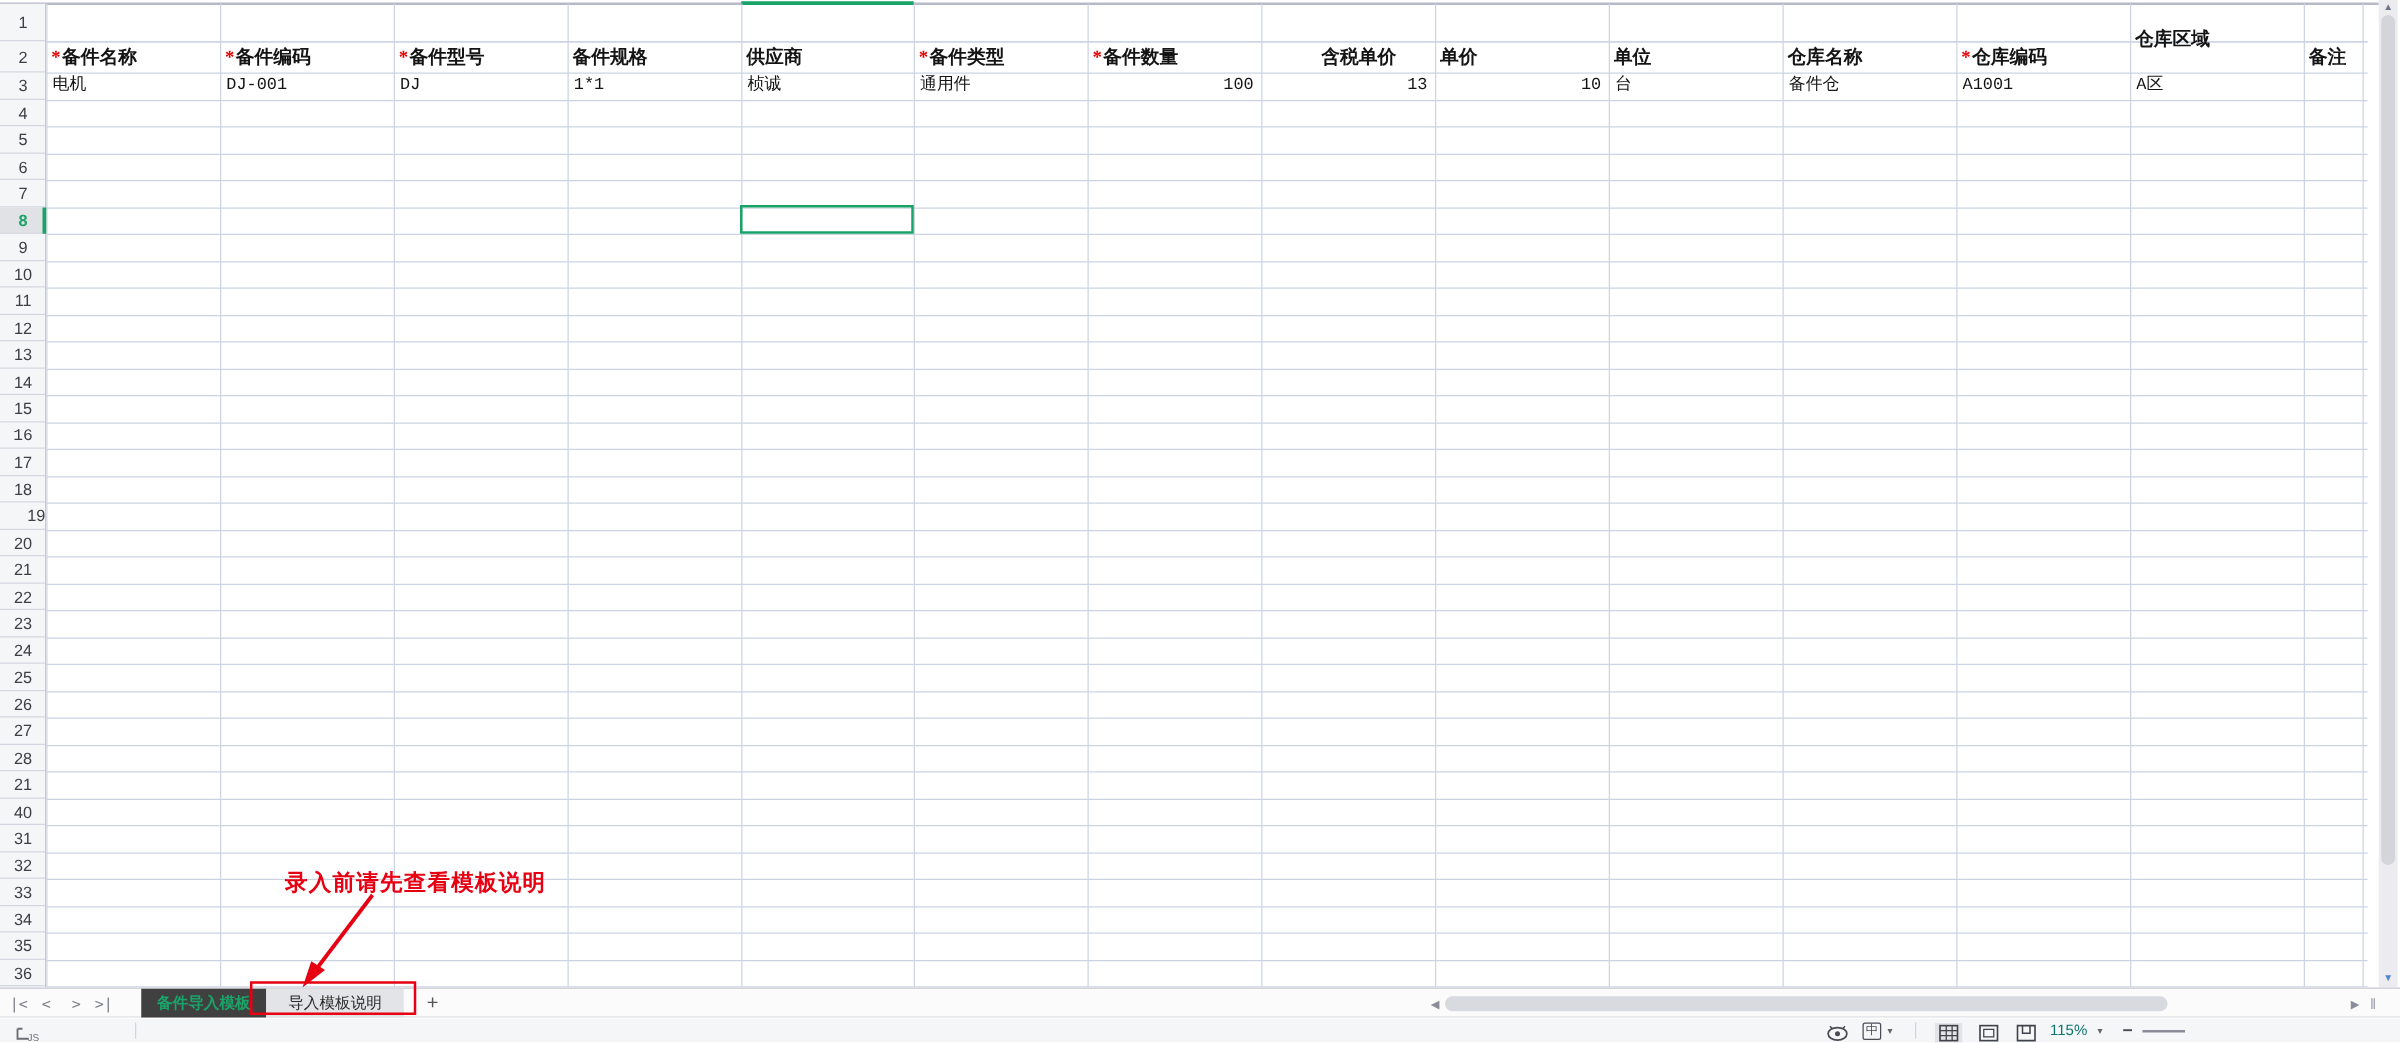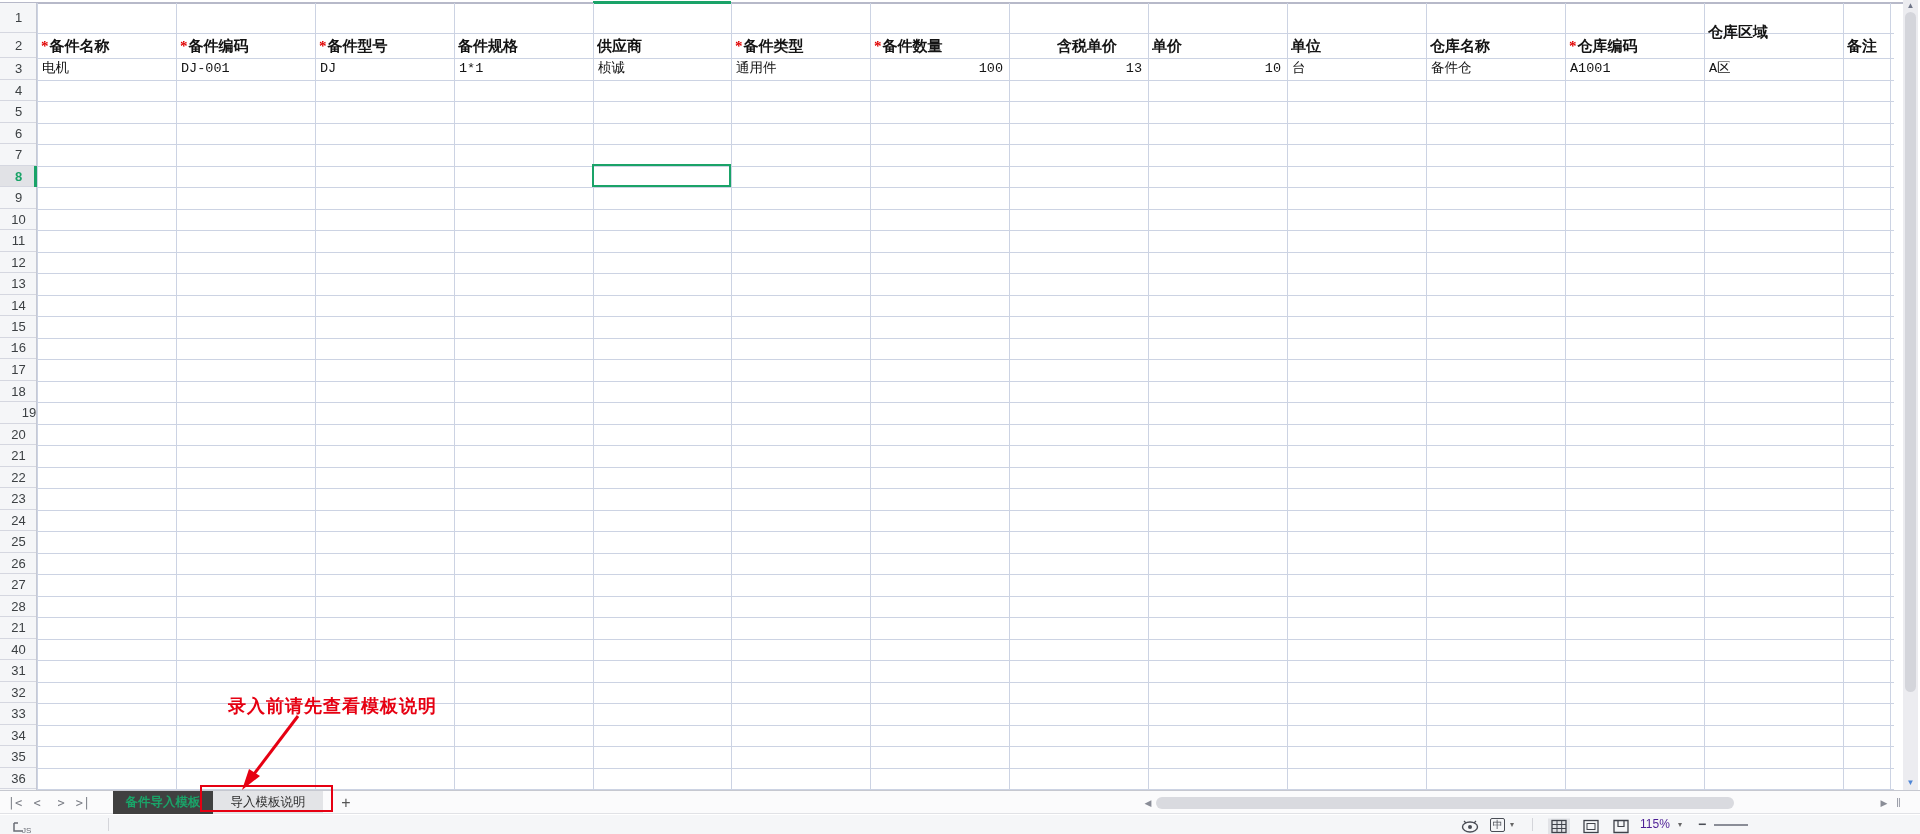--- a/index.html
+++ b/index.html
@@ -52,21 +52,21 @@
   #hscroll-left { left:1142px; }
   #hscroll-right { left:1878px; }
   #hthumb { position:absolute; left:1156px; top:6px; width:578px; height:12px; background:#d9dadf; border-radius:6px; }
   #split-handle { position:absolute; left:1896px; top:5px; width:8px; height:14px; color:#9a9da8; font-size:12px; line-height:14px; }
 
   
   #statusbar { position:absolute; left:0; top:815px; width:1920px; height:19px; background:#f5f6f8; }
   .sb { position:absolute; top:0; height:19px; line-height:19px; color:#4a4d55; }
   .sb-sep { width:1px; height:13px; top:3px; background:#d4d5da; }
   #sb-js { left:12px; top:2px; }
-  #sb-zoom { font-size:12px; color:#4c1d95; }
+  #sb-zoom { font-size:12px; color:#0f766e; }
   .caret { font-size:8px; color:#666; }
   .viewicon { cursor:pointer; }
   .viewicon.active rect.bgbox { fill:#e2e3e7; }
 </style>
 </head>
 <body>
 
 <div id="app">
 
   <div id="sheet">

